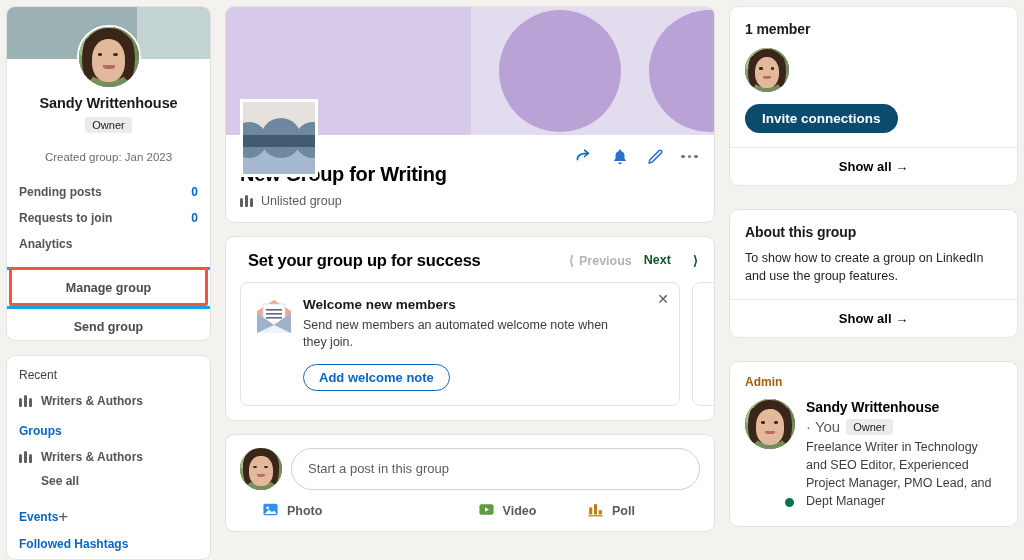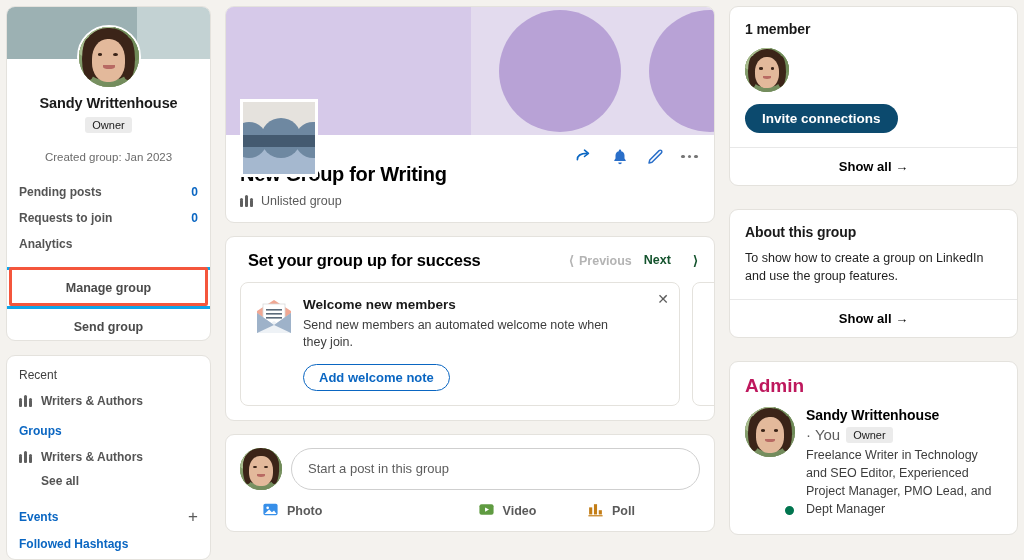--- a/index.html
+++ b/index.html
@@ -72,21 +72,21 @@
     border: 3px solid #f4563c; border-radius: 2px; pointer-events: none;
   }
 
   
   .nav-card { padding: 12px 12px 10px; }
   .nav-head { font-size: 12px; color: #404040; margin-bottom: 9px; }
   .nav-head.link { color: #0a66c2; font-weight: 700; }
   .nav-item { display: flex; align-items: center; gap: 8px; padding: 3px 0 7px; font-size: 12px; color: #545454; font-weight: 600; }
   .nav-item.plain { padding-left: 22px; }
   .nav-sep { height: 9px; }
-  .nav-row-split { display: flex; align-items: center; justify-content: space-between; margin-top: 4px; }
+  .nav-row-split { display: flex; align-items: center; margin-top: 4px; }
   .plus-ico { font-size: 17px; color: #5a5a5a; line-height: 1; }
 
   .grp-ico { width: 14px; height: 12px; flex: 0 0 14px; position: relative; }
   .grp-ico i {
     position: absolute; bottom: 0; width: 3px; background: #5f5f5f; border-radius: 1px;
   }
   .grp-ico i:nth-child(1) { left: 0; height: 7px; }
   .grp-ico i:nth-child(2) { left: 5px; height: 10px; }
   .grp-ico i:nth-child(3) { left: 10px; height: 7px; }
   .grp-ico u {
@@ -190,21 +190,21 @@
   .admin-av-wrap { position: relative; flex: 0 0 50px; }
   .admin-avatar { width: 50px; height: 50px; border-radius: 50%; overflow: hidden; background: #7b8f6c; }
   .online-dot {
     position: absolute; right: -1px; bottom: 1px;
     width: 13px; height: 13px; border-radius: 50%;
     background: #01754f; border: 2px solid #fff;
   }
   .admin-name { font-size: 14px; font-weight: 700; color: #000; letter-spacing: -0.1px; }
   .admin-you { display: flex; align-items: center; gap: 6px; margin-top: 3px; }
   .you-txt { font-size: 15px; color: #5d5d5d; }
-  .admin-head { font-size: 19px; font-weight: 700; color: #be185d; }
+  .admin-head { font-size: 12px; font-weight: 700; color: #a16207; }
   .admin-desc { font-size: 12.5px; color: #3d3d3d; line-height: 1.42; margin-top: 4px; }
 
   
   .face { position: relative; width: 100%; height: 100%; background: #87a06e; overflow: hidden; }
   .face .bg2 { position: absolute; inset: 0; background:
      radial-gradient(circle at 25% 18%, #a8bc8e 0 32%, transparent 33%),
      radial-gradient(circle at 82% 25%, #6f8a58 0 30%, transparent 31%),
      linear-gradient(160deg,#93ab79 0%, #6e8758 100%); }
   .face .hair { position: absolute; left: 8%; top: 2%; width: 84%; height: 86%; border-radius: 48% 48% 42% 42%; background: #3b2418; }
   .face .skin { position: absolute; left: 22%; top: 20%; width: 56%; height: 72%; border-radius: 46% 46% 44% 44%; background: #e3b99b; }

